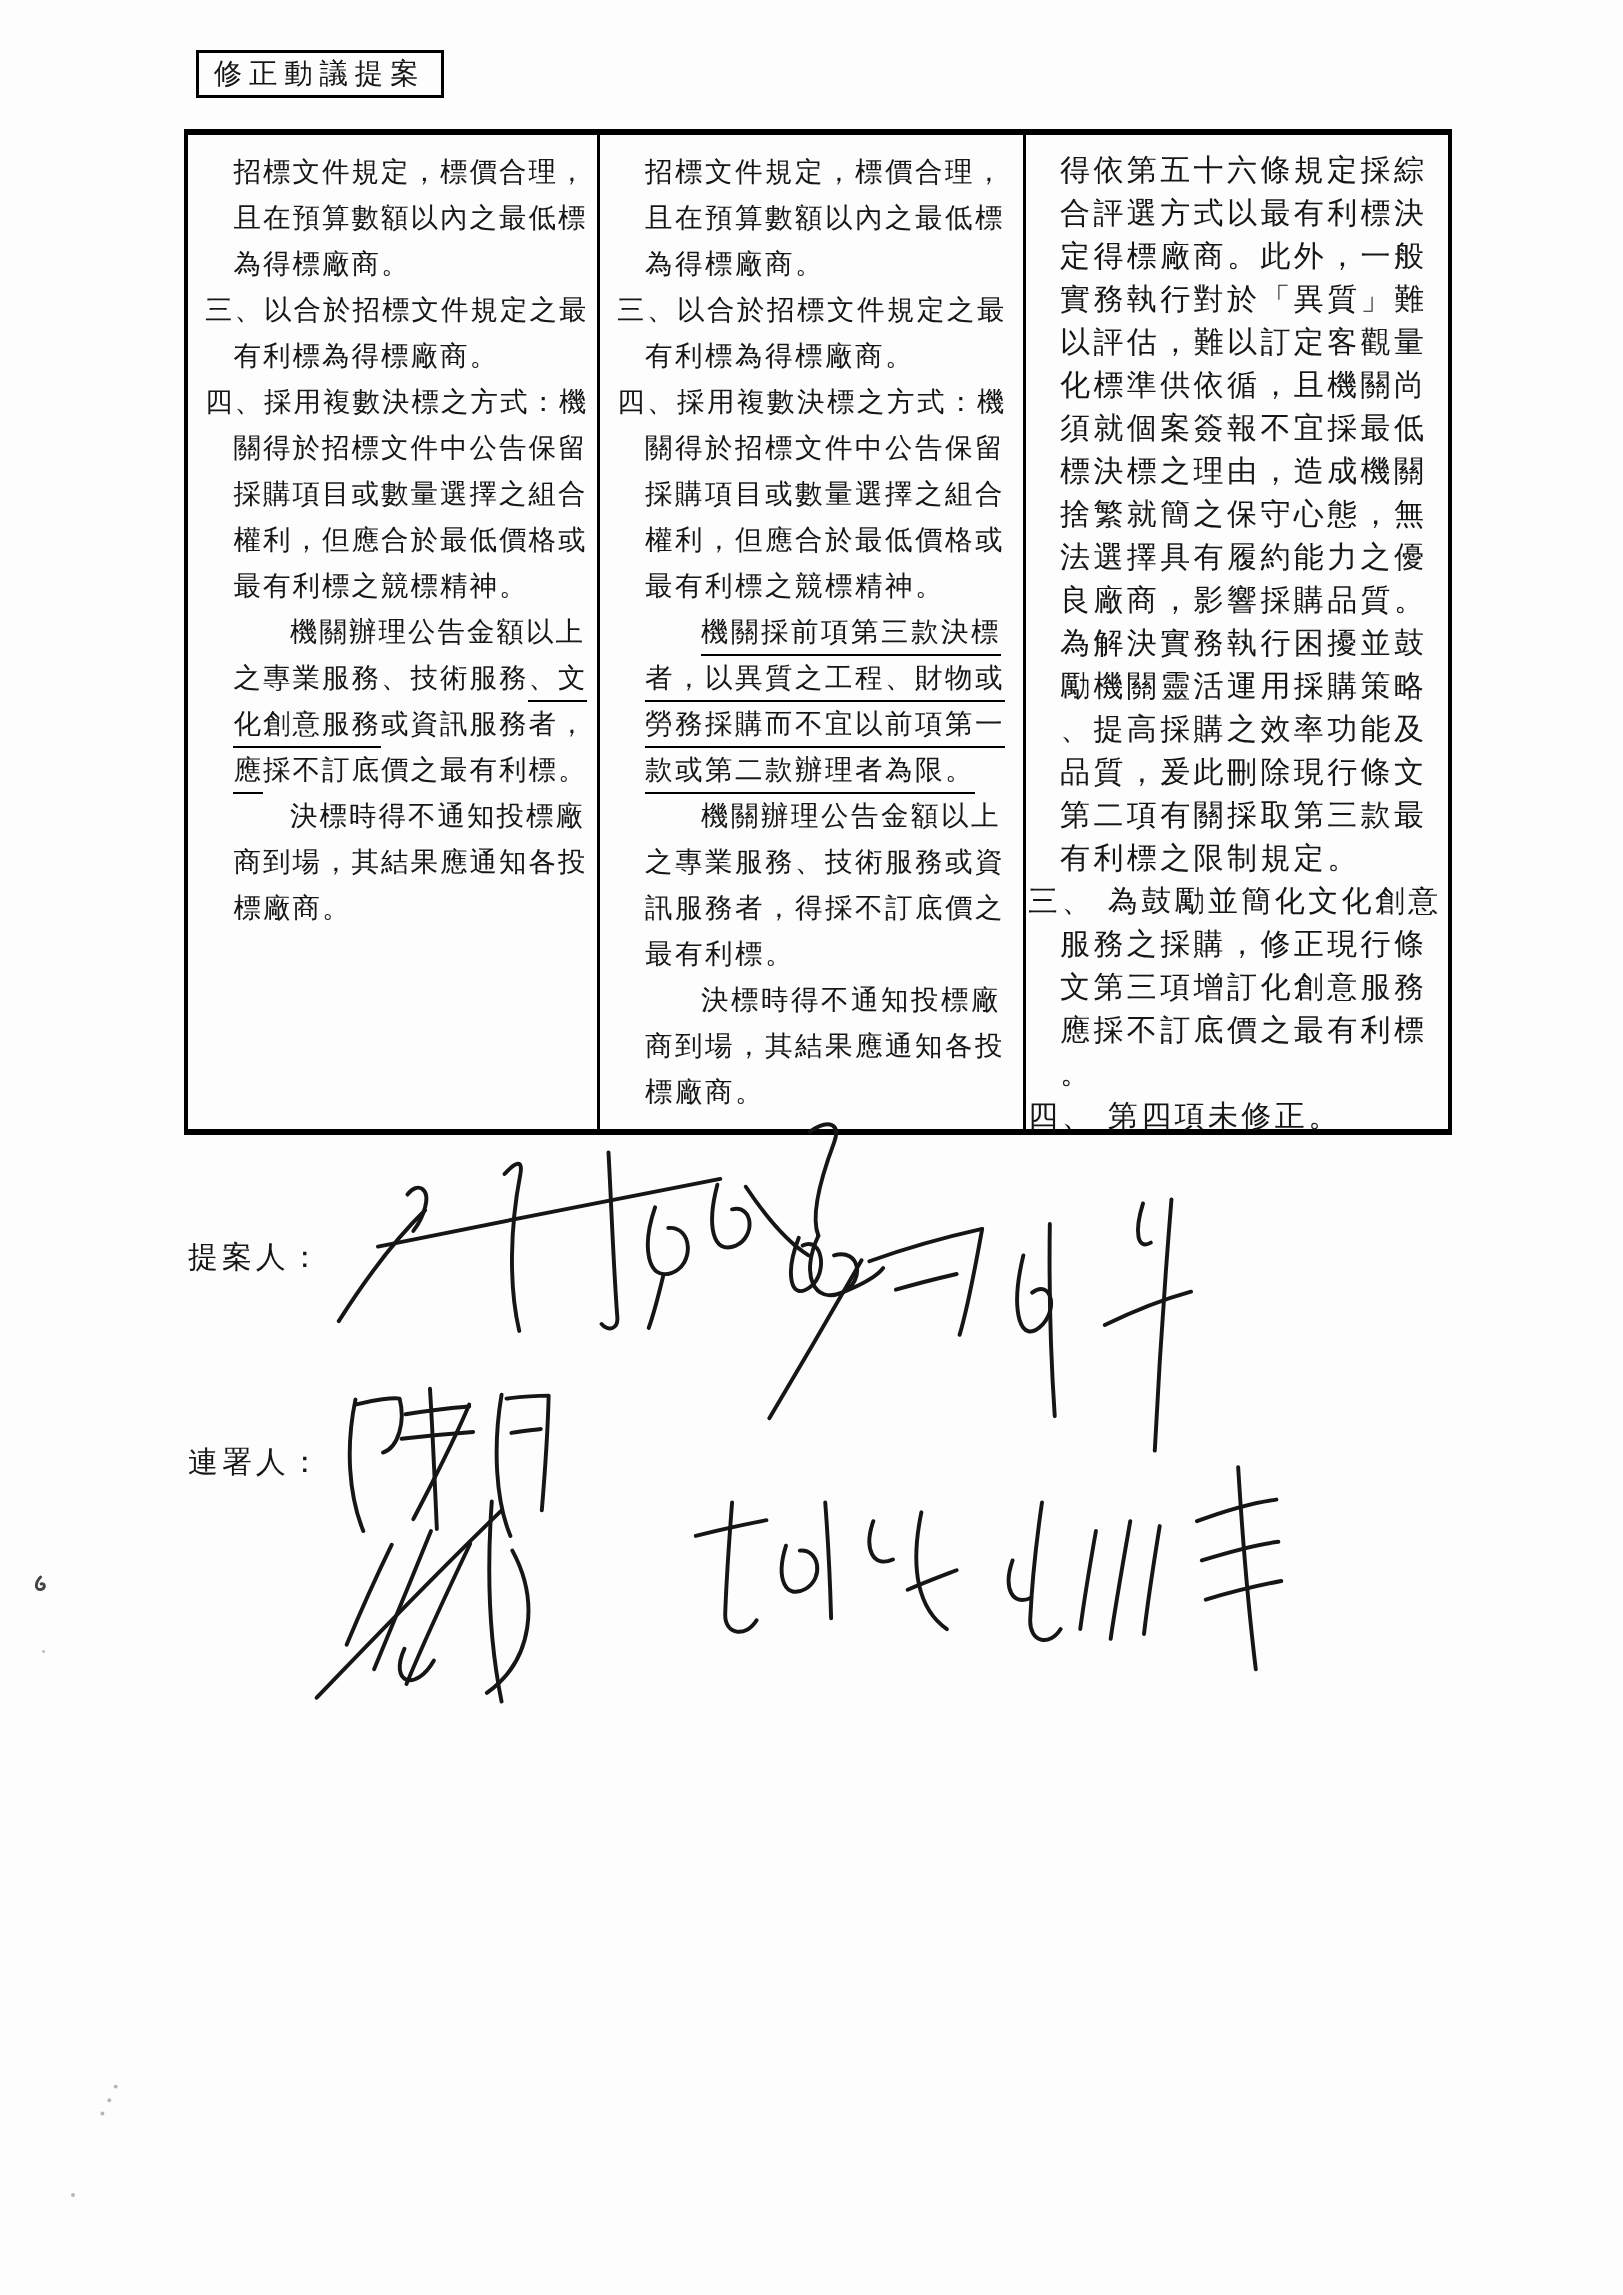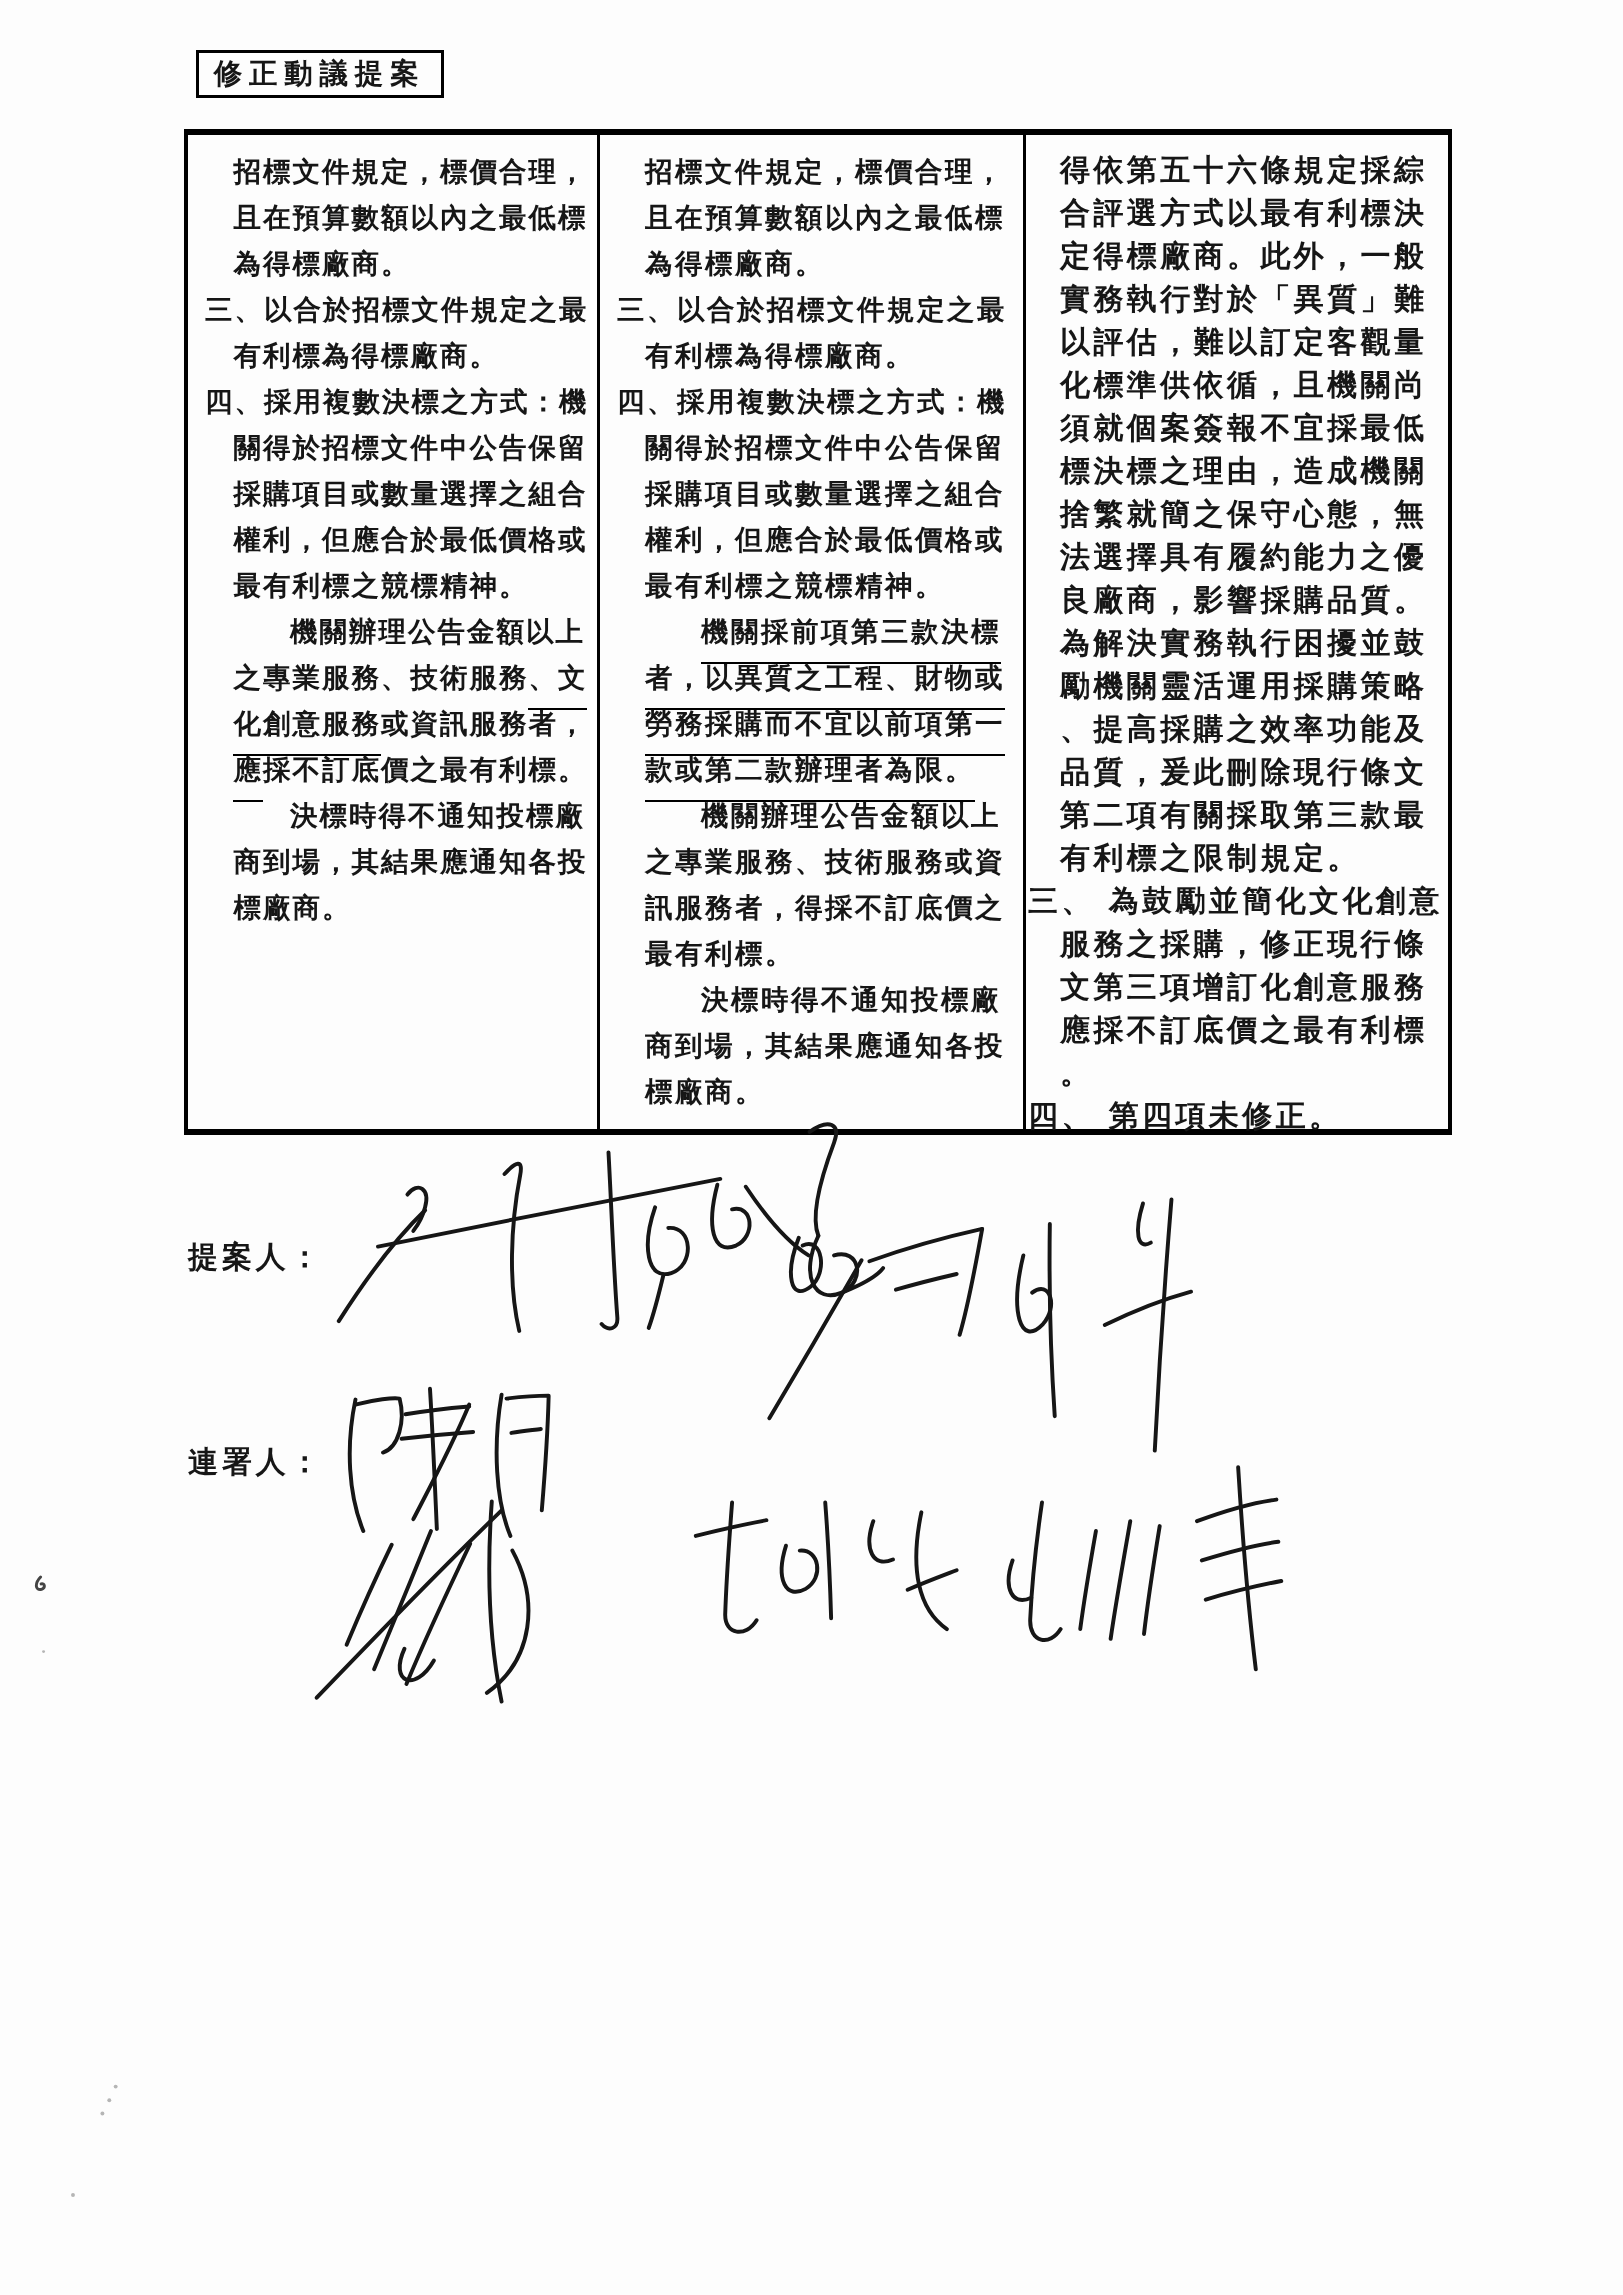--- a/index.html
+++ b/index.html
@@ -1,38 +1,38 @@
 <!DOCTYPE html>
 <html style="font-size:7.8px"><head>
 <meta charset="utf-8">
 <style>
   html,body{margin:0;padding:0;background:#e8e8e8;}
   .page{
     position:relative;width:1624px;height:2295px;background:#fdfdfd;
-    font-family:"DejaVu Serif","Liberation Serif",serif;color:#161616;overflow:hidden;font-weight:bold;
+    font-family:"DejaVu Serif","Liberation Serif",serif;color:#161616;overflow:hidden;
   }
   
   .label-box{
     position:absolute;left:196px;top:50px;width:248px;height:48px;
     border:3.4px solid #000;box-sizing:border-box;
     display:flex;align-items:center;padding-left:14.7px;
     font-size:28.4px;letter-spacing:6.9px;white-space:pre;
   }
   
   .ctable{
     position:absolute;left:184px;top:129px;width:1268px;height:1006px;
     border:4.9px solid #000;border-top-width:6.9px;border-bottom-width:6.9px;
     box-sizing:border-box;background:#fdfdfd;
   }
   .divider{position:absolute;top:0;bottom:0;width:3.4px;background:#000;}
   .divider.d1{left:409px;}
   .divider.d2{left:835px;}
   .tcol{position:absolute;white-space:pre;}
   .tline{white-space:pre;}
-  .u{border-bottom:2.5px solid #000;padding-bottom:15px;}
+  .u{border-bottom:2.5px solid #000;padding-bottom:7px;}
   
   .sig-label{
     position:absolute;font-size:30px;letter-spacing:3.9px;white-space:pre;
     font-family:"DejaVu Serif","Liberation Serif",serif;
   }
   .sig-label.proposer{left:188px;top:1237px;}
   .sig-label.cosigner{left:188px;top:1442px;}
   .sigsvg{position:absolute;left:0;top:0;}
 </style>
 </head>

